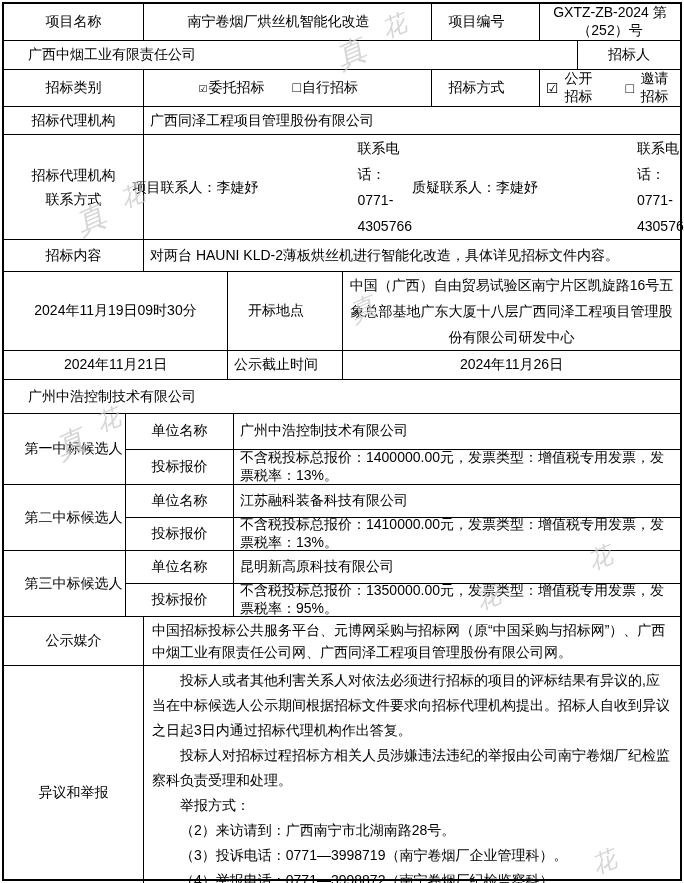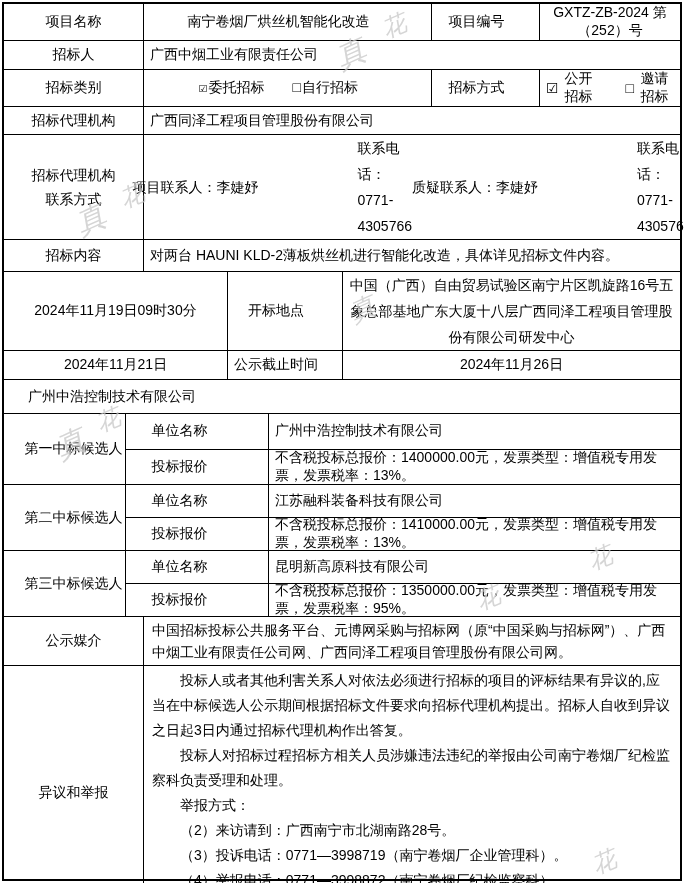--- a/index.html
+++ b/index.html
@@ -42,21 +42,21 @@
   .two-line{flex-direction:column;justify-content:center;line-height:24px;}
   .contact-cell{flex-direction:row;align-items:stretch;justify-content:center;line-height:26px;}
   .contact-line{display:flex;align-items:center;text-align:left;}
   .contact-person{display:inline-block;width:225px;flex:none;}
   .opts{display:flex;gap:28px;justify-content:center;align-items:center;}
   .opt{display:flex;align-items:center;gap:1px;}
   .chk{font-size:14px;line-height:1;}
   .addr{line-height:26px;padding:0 4px;}
   .media-val{line-height:22px;padding:2px 8px;align-items:center;}
   .cand-col{flex:1;display:flex;flex-direction:column;min-width:0;border-left:1px solid #000;}
-  .sub-row{display:flex;flex:1;align-items:stretch;min-height:28px;gap:35px;}
+  .sub-row{display:flex;flex:1;align-items:stretch;min-height:28px;}
   .sub-row + .sub-row{border-top:1px solid #000;}
   .sub-row .td:first-child{border-left:none;}
   .cand-1 .sub-row{min-height:33px;}
   .obj-row{flex:1;}
   .obj-cell{align-items:flex-start;padding:2px 8px 2px 8px;display:block;text-align:left;line-height:25px;}
   .obj-cell p{margin:0;text-indent:2em;}
   .wm{
     position:absolute;z-index:5;pointer-events:none;
     font-family:"DejaVu Serif",serif;font-style:italic;
     color:#c8c8c8;opacity:.75;font-size:30px;
@@ -78,22 +78,22 @@
   <div class="doc-table">
 
     <div class="tr h28">
       <div class="td w-label label">项目名称</div>
       <div class="td w-val1">南宁卷烟厂烘丝机智能化改造</div>
       <div class="td w-lab2 label">项目编号</div>
       <div class="td rest">GXTZ-ZB-2024 第（252）号</div>
     </div>
 
     <div class="tr h28">
+      <div class="td rest left">广西中烟工业有限责任公司</div>
       <div class="td w-label label">招标人</div>
-      <div class="td rest left">广西中烟工业有限责任公司</div>
     </div>
 
     <div class="tr h28">
       <div class="td w-label label">招标类别</div>
       <div class="td w-val1">
         <span class="opts">
           <span class="opt">
             <span class="chk">☑</span>
             <span>委托招标</span>
           </span>

